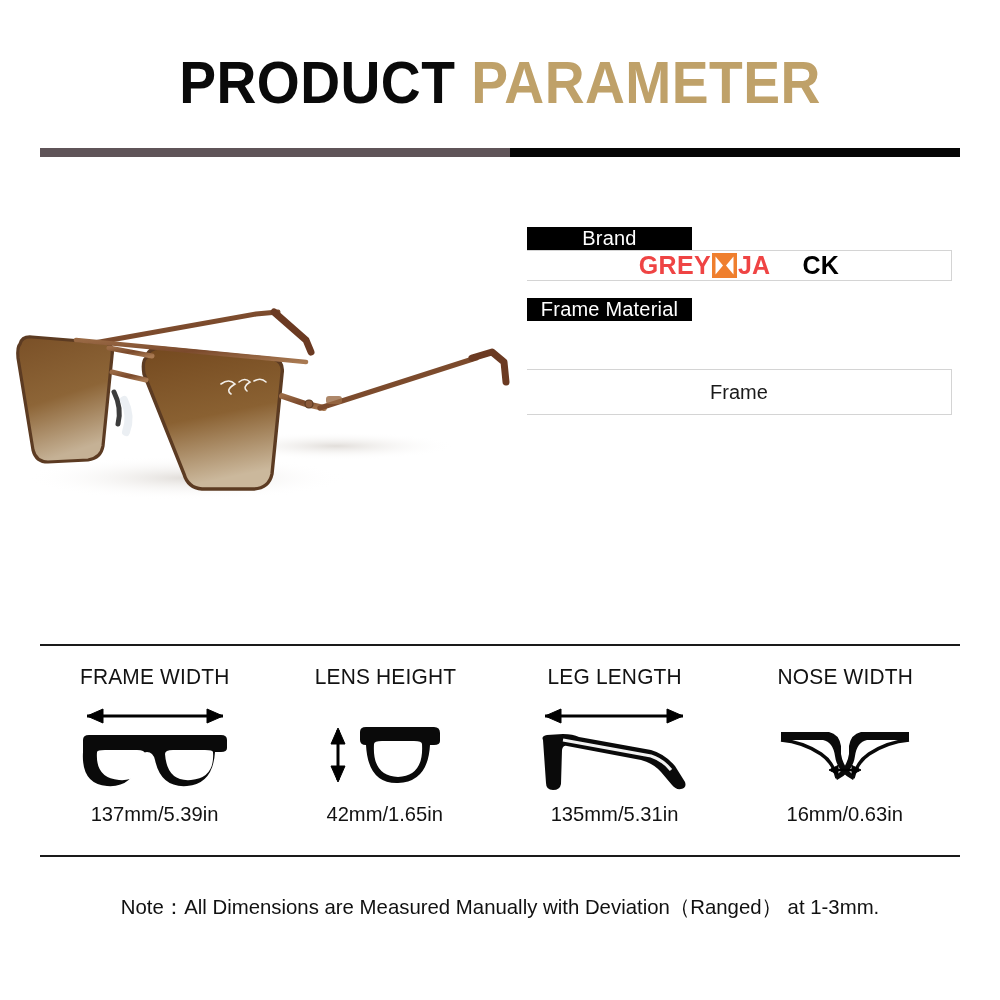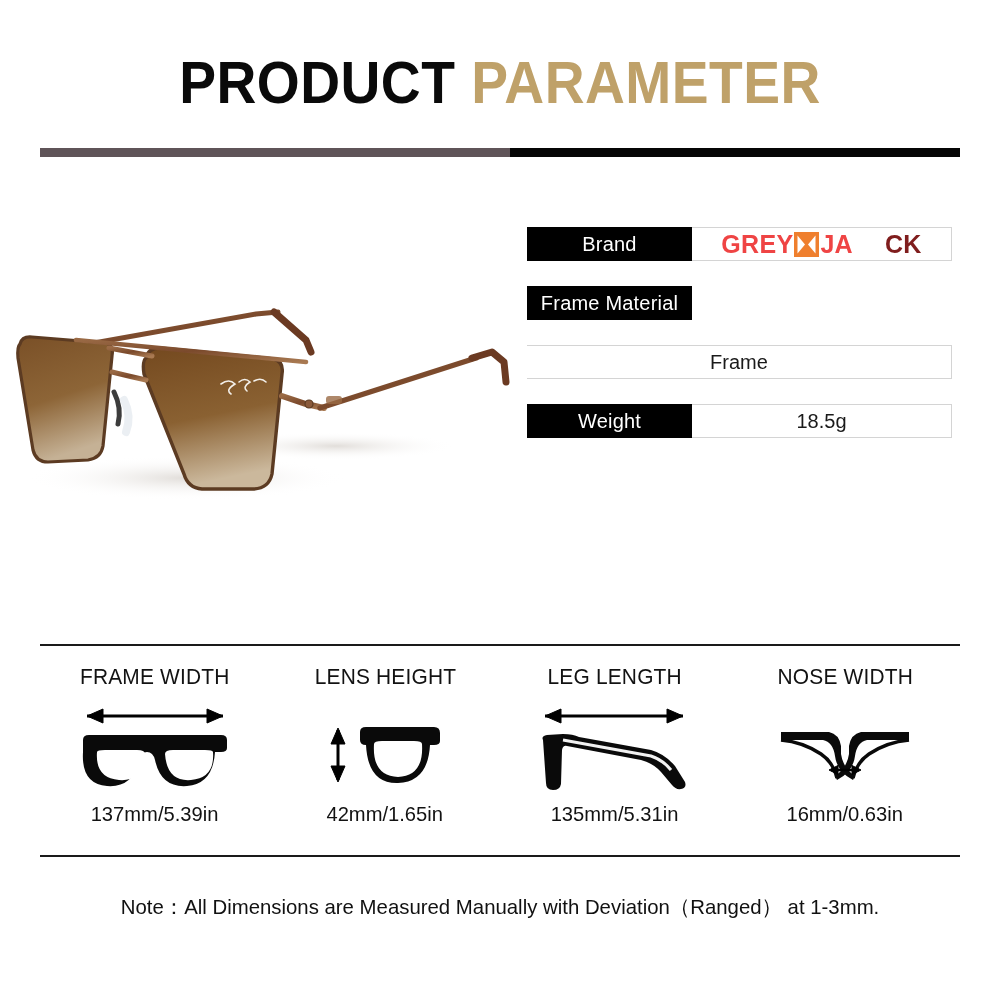--- a/index.html
+++ b/index.html
@@ -36,39 +36,39 @@
 
   
   .photo { position: absolute; left: 6px; top: 296px; width: 510px; height: 220px; }
   .photo svg { display: block; width: 100%; height: 100%; }
 
   
   .spec-table {
     position: absolute; left: 527px; top: 227px;
     width: 425px;
   }
-  .spec-row { display: flex; height: 34px; margin-bottom: 25px; }
+  .spec-row { display: flex; height: 46px; margin-bottom: 25px; flex-direction: column; }
   .spec-row:last-child { margin-bottom: 0; }
   .spec-key {
     width: 165px; background: #000; color: #fff;
     display: flex; align-items: center; justify-content: center;
     font-size: 20px; letter-spacing: .2px;
   }
   .spec-val {
     flex: 1; background: #fff; border: 1px solid #d4d4d4; border-left: none;
     display: flex; align-items: center; justify-content: center;
     font-size: 20px; color: #1a1a1a;
   }
   
   .brand-logo {
     display: flex; align-items: center; justify-content: center;
     font-size: 25px; font-weight: 700; letter-spacing: .3px;
   }
   .brand-logo .bl-grey { color: #ef4444; }
-  .brand-logo .bl-green { color: #7f1d1d; margin-left: 32px; }
+  .brand-logo .bl-green { color: #000000; margin-left: 32px; }
   .brand-mark {
     display: inline-block; width: 25px; height: 25px;
     background: #ef7f2e; margin: 0 1px; position: relative; vertical-align: -4px;
   }
   .brand-mark svg { position:absolute; inset:0; width:100%; height:100%; }
 
   
   .rule { position: absolute; left: 40px; width: 920px; height: 2px; background: #1a1a1a; }
   .rule-top { top: 644px; }
   .rule-bottom { top: 855px; }
@@ -194,24 +194,20 @@
 
     <div class="spec-row">
       <div class="spec-key">Frame Material</div>
     </div>
 
 
     <div class="spec-row">
       <div class="spec-val">Frame</div>
     </div>
 
-    <div class="spec-row">
-      <div class="spec-key">Weight</div>
-      <div class="spec-val">18.5g</div>
-    </div>
 
   </div>
 
   <div class="rule rule-top"></div>
   <div class="rule rule-bottom"></div>
 
   <div class="measure-band">
 
     <div class="m-col">
       <div class="m-head">FRAME WIDTH</div>

